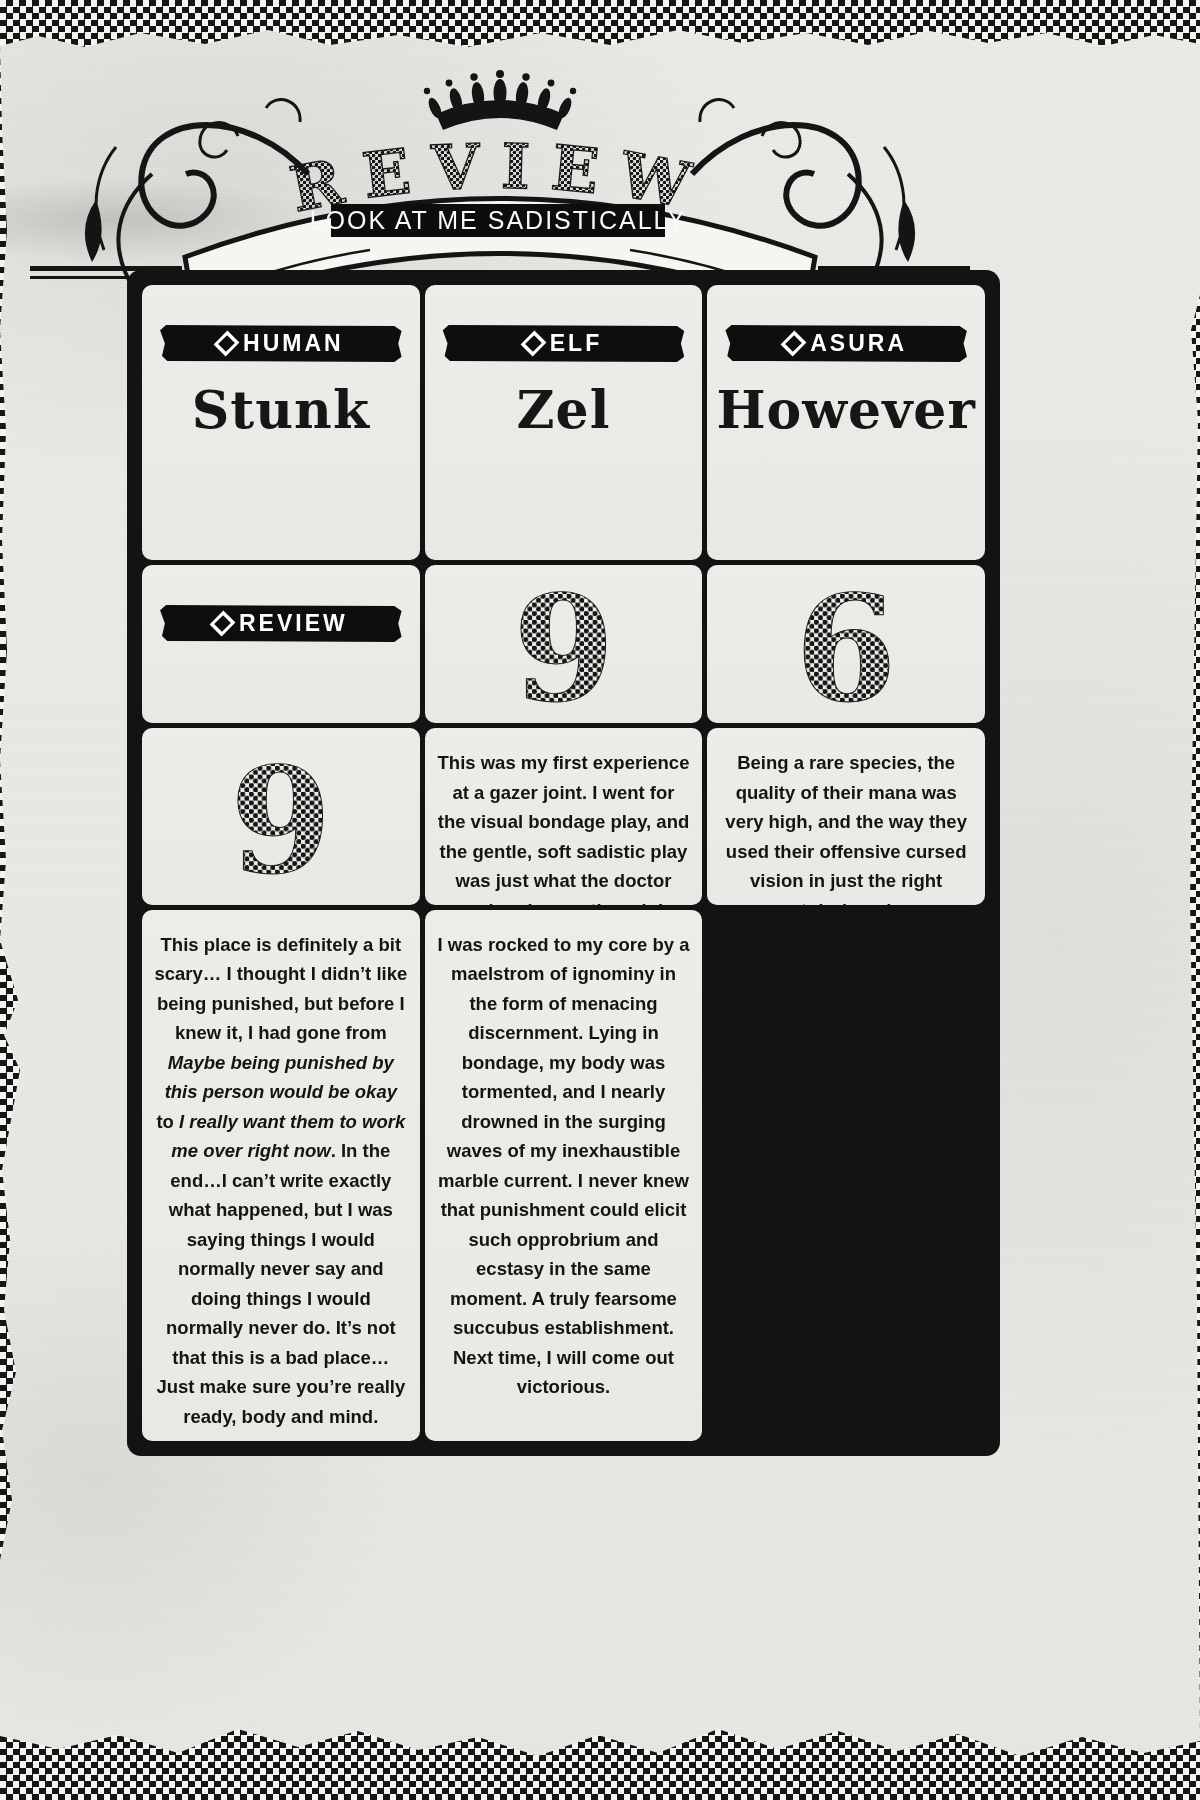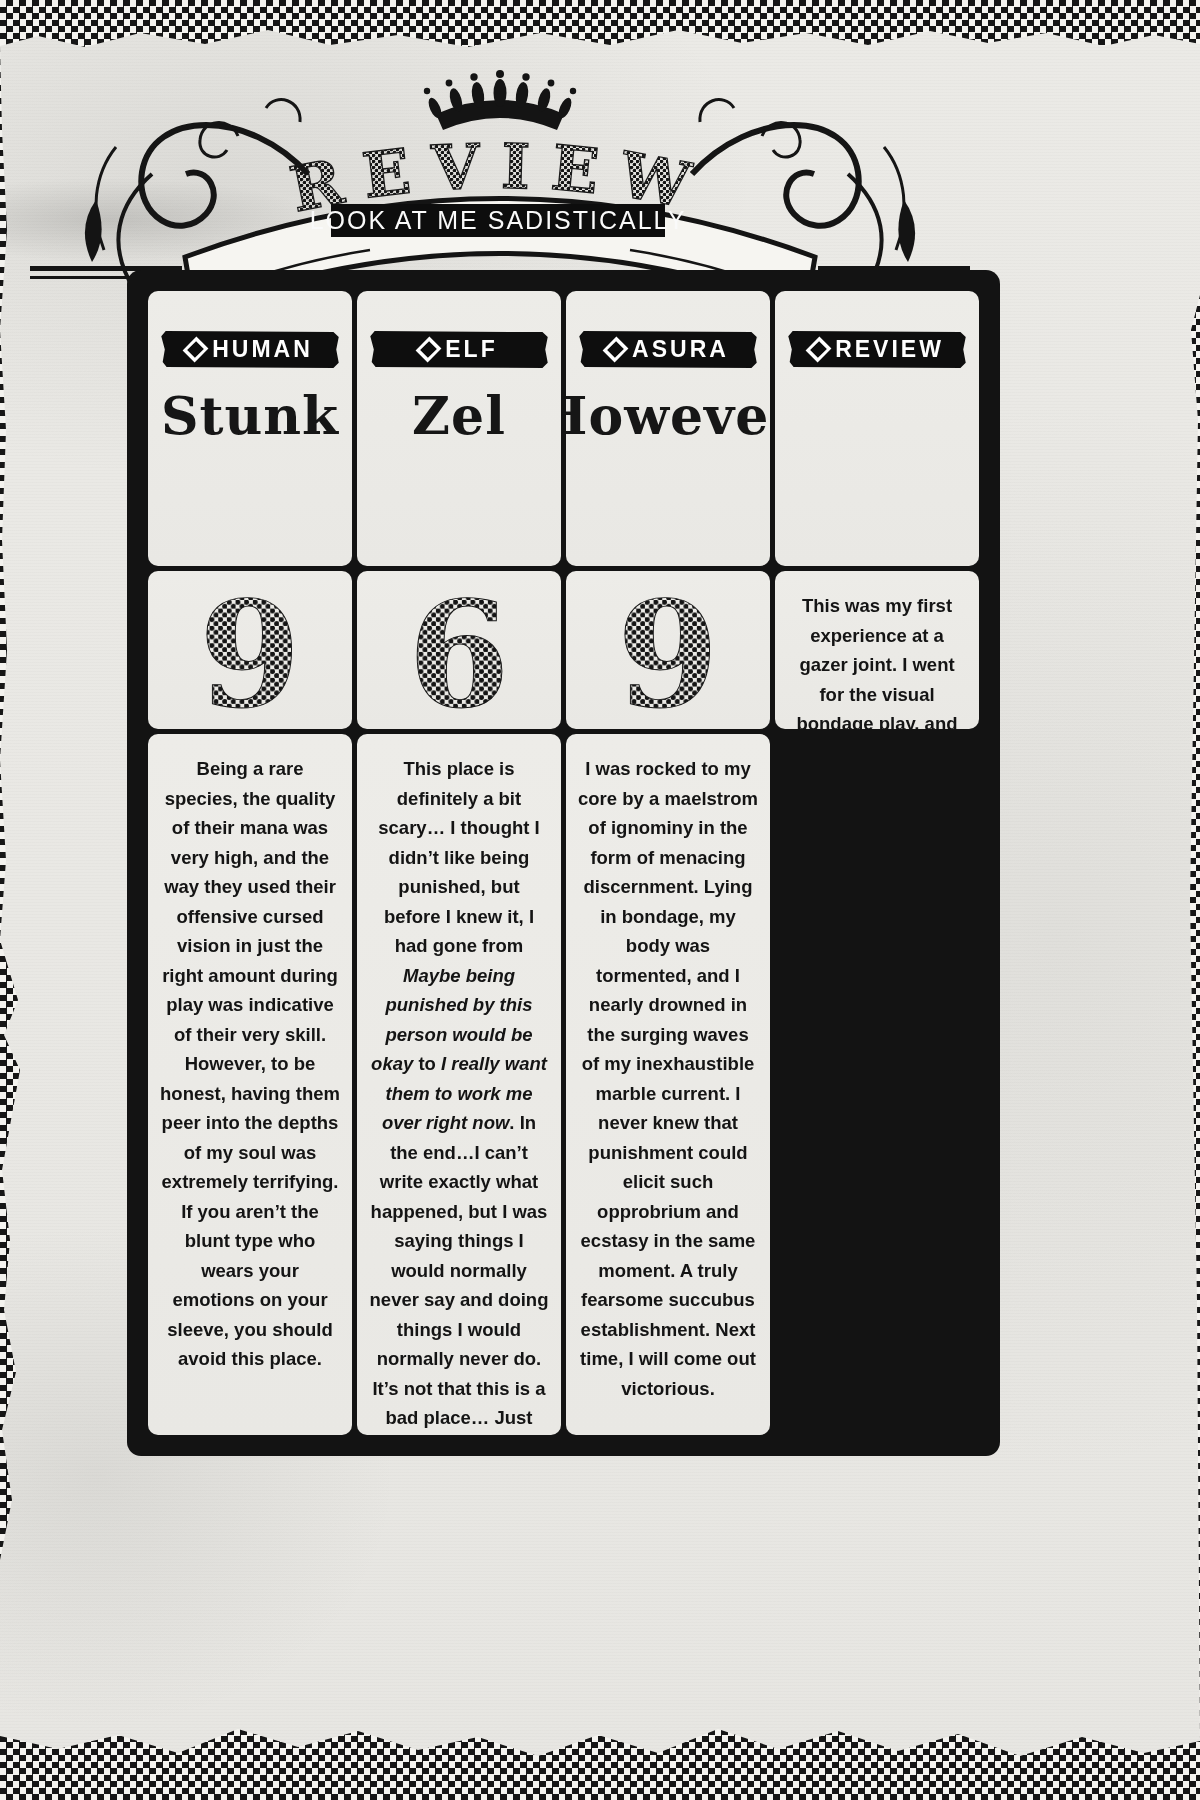--- a/index.html
+++ b/index.html
@@ -42,22 +42,22 @@
     letter-spacing:20px; stroke:#1a1a1a;stroke-width:1.3px;
   }
   .subtitle-bar{
     position:absolute;left:331px;top:204px;width:334px;height:33px;
     background:#0d0d0d;display:flex;align-items:center;justify-content:center;
     color:#fafafa;font-size:25px;font-weight:normal;letter-spacing:2px;white-space:nowrap;
   }
   
   .review-table{
     position:absolute;left:127px;top:270px;width:873px;height:1186px;
-    background:#131313;border-radius:14px;padding:21px;box-sizing:border-box;
-    display:grid;grid-template-columns:repeat(4,1fr);grid-template-rows:275px 158px 1fr;gap:5px;
+    background:#131313;border-radius:14px;padding:15px;box-sizing:border-box;
+    display:grid;grid-template-columns:repeat(3,1fr);grid-template-rows:275px 158px 1fr;gap:5px;
   }
   .cell{
     background:linear-gradient(#edecE8,#e9e8e4);
     border-radius:10px;position:relative;overflow:hidden;
   }
   .header-cell{display:flex;flex-direction:column;align-items:center;}
   .species-tag{
     margin-top:40px;width:87%;height:37px;background:#0e0e0e;color:#fff;
     display:flex;align-items:center;justify-content:center;gap:8px;
     font-size:23px;font-weight:bold;letter-spacing:3px;white-space:nowrap;

